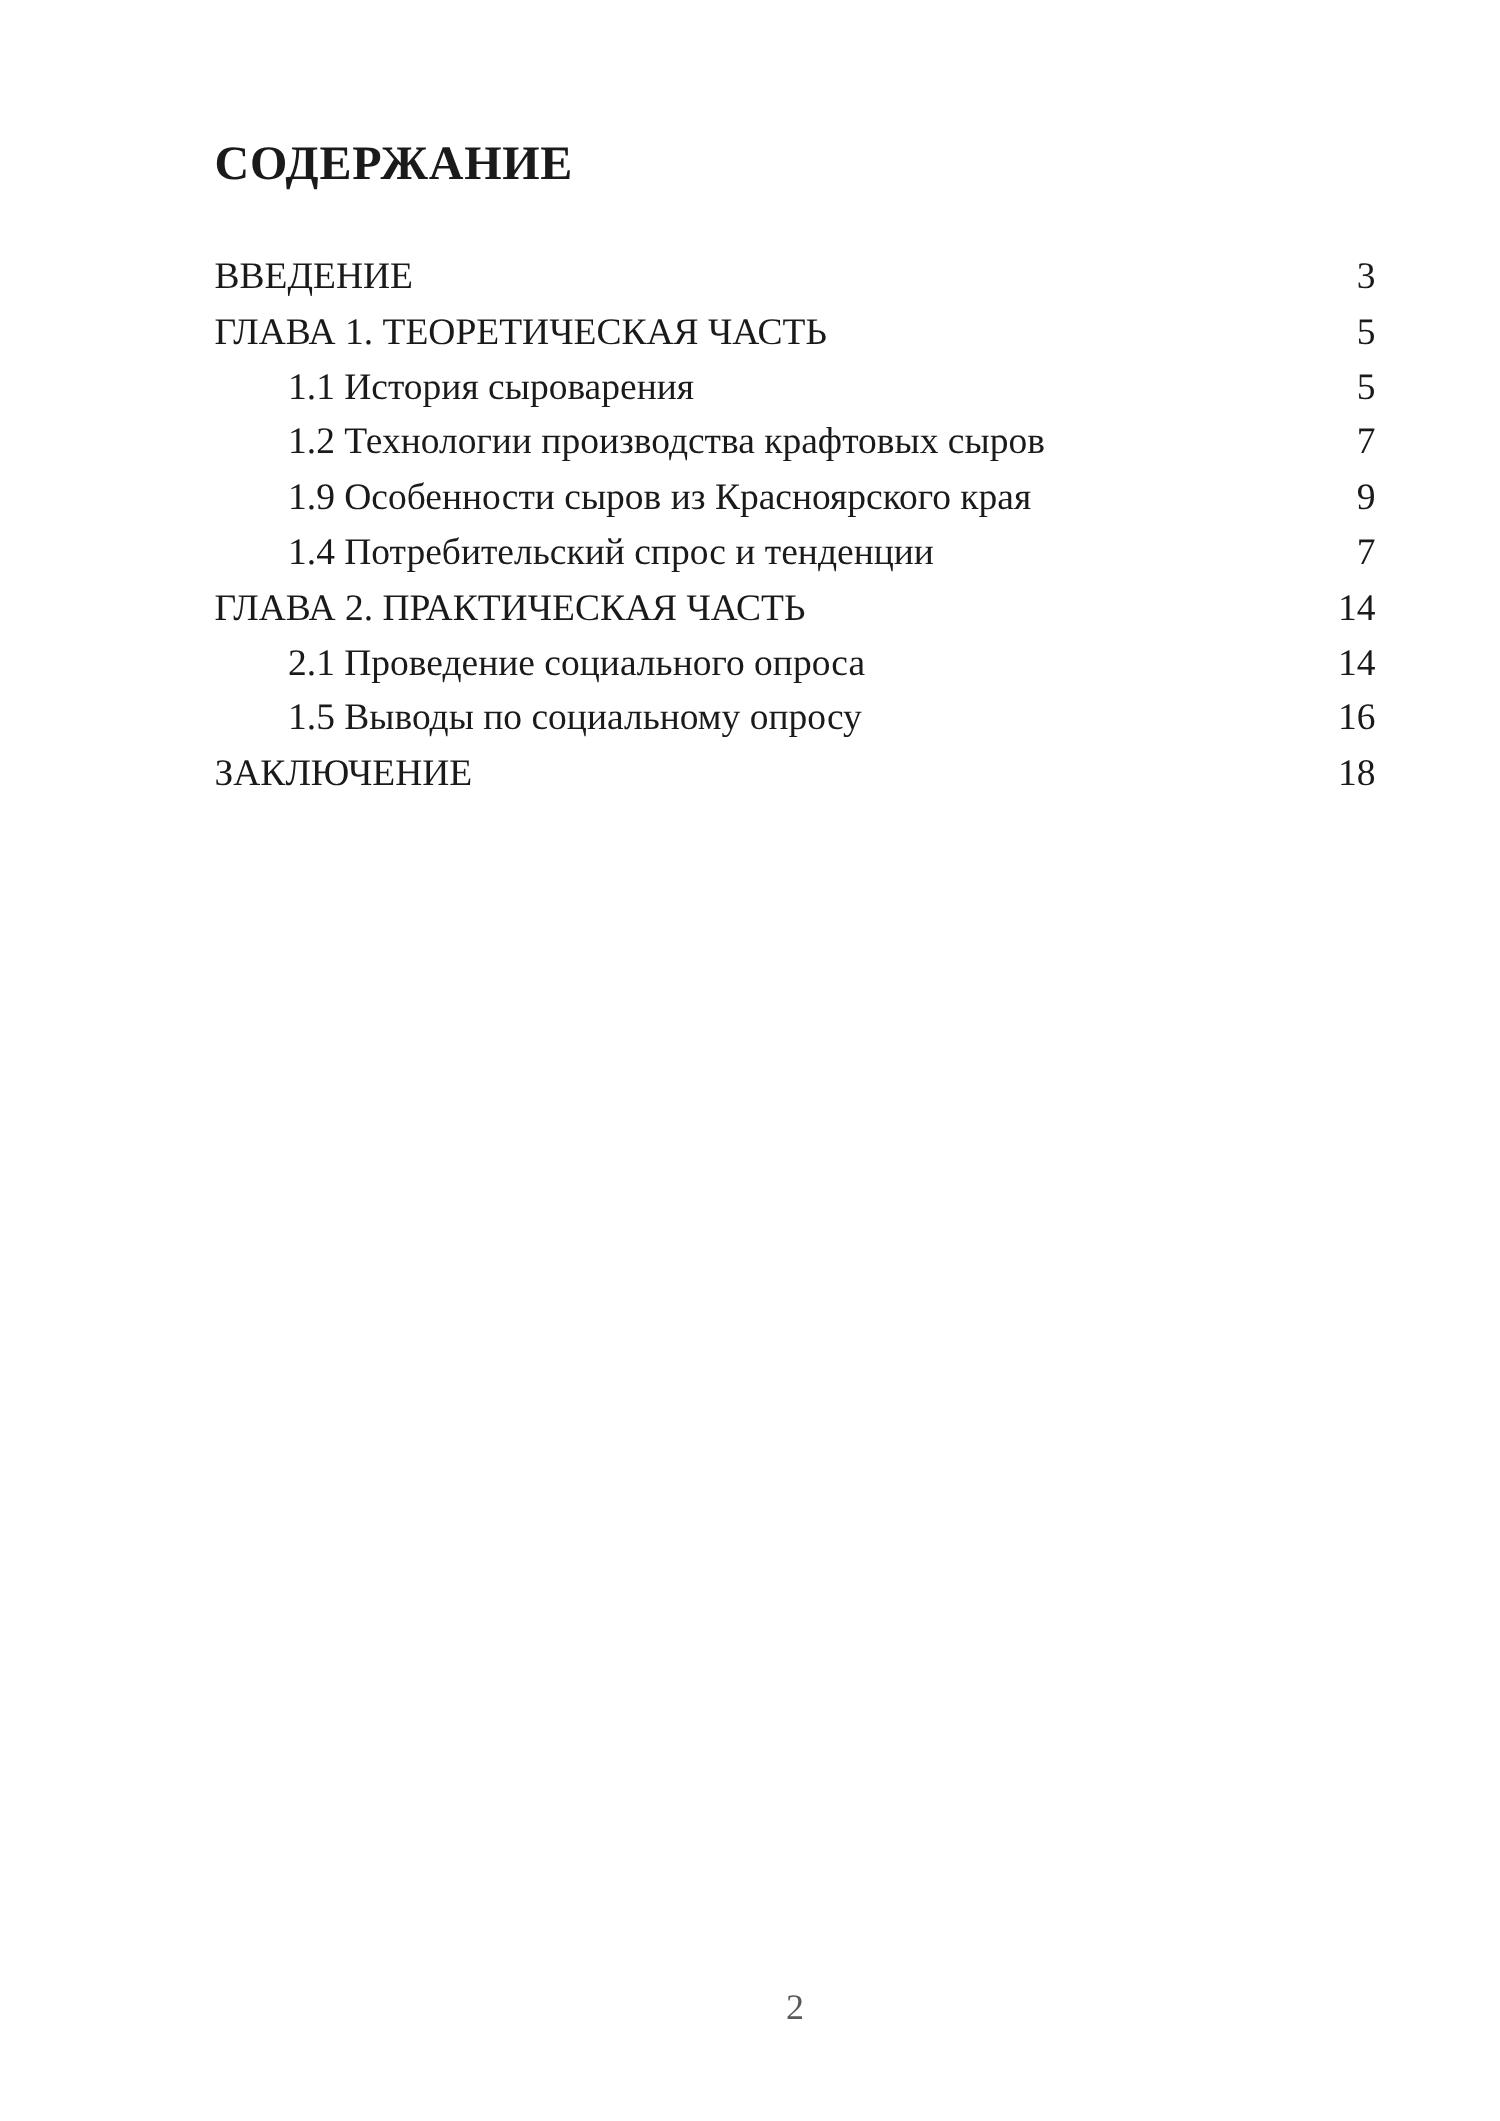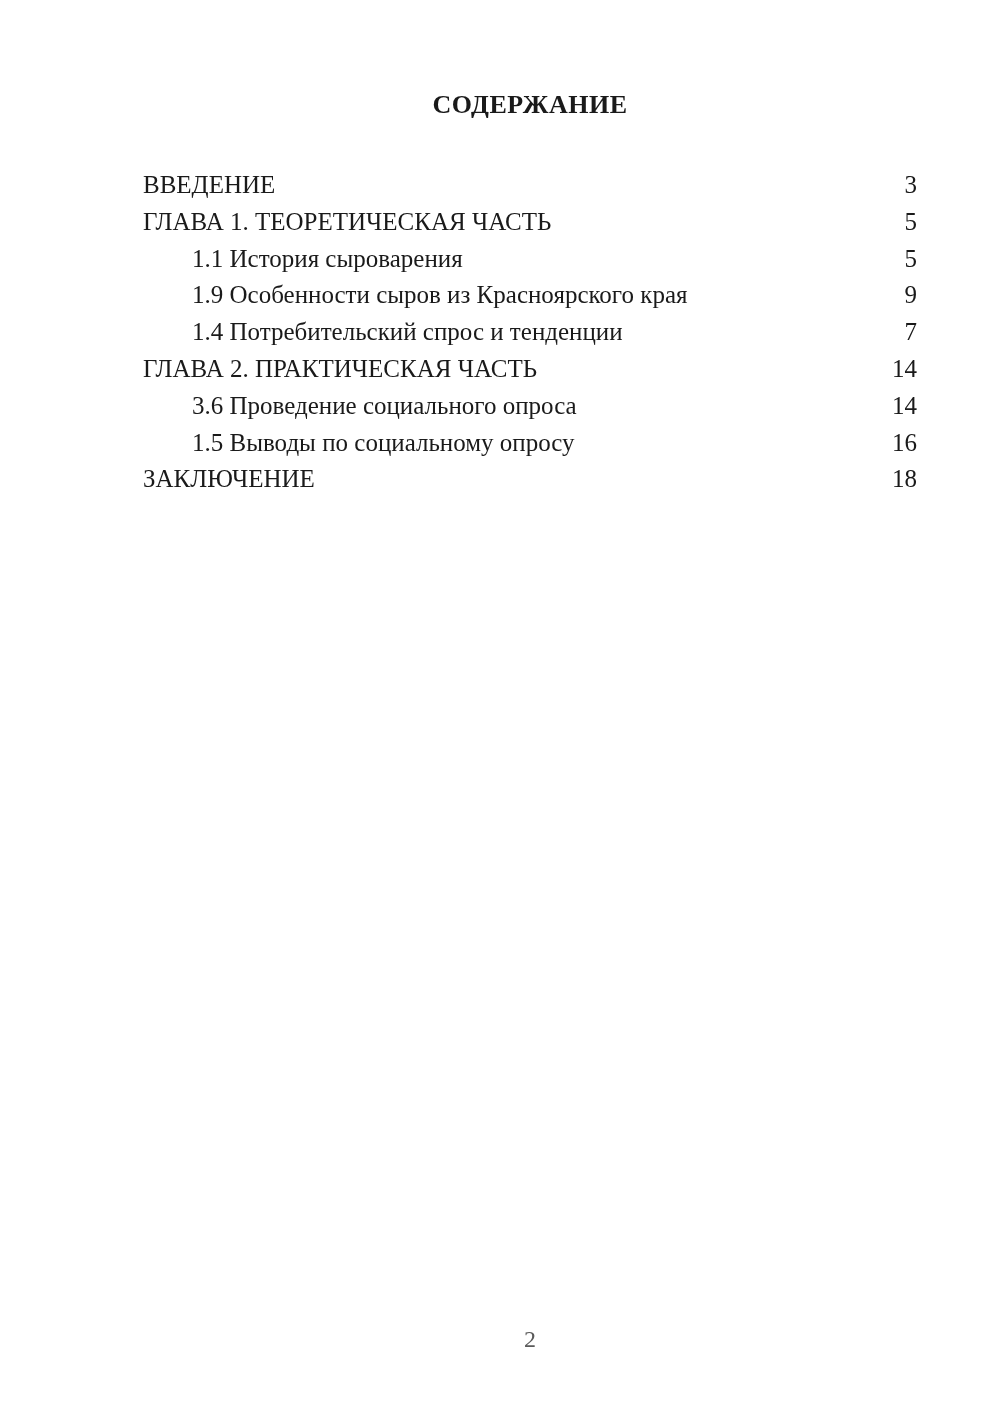--- a/index.html
+++ b/index.html
@@ -20,22 +20,21 @@
     left: 0; top: 0;
     width: 1000px;
     height: 1414px;
     background: #ffffff;
   }
   .doc-title {
     position: absolute;
     top: 90px;
     left: 143px;
     width: 774px;
-    text-align: center;
-    font-size: 26px;
+    font-size: 32px;
     font-weight: bold;
     letter-spacing: 0.5px;
     line-height: 1.15;
   }
   .toc {
     position: absolute;
     top: 167px;
     left: 143px;
     width: 774px;
   }
@@ -84,33 +83,37 @@
   </div>
       <div class="toc-row level-0">
     <span class="toc-label">ГЛАВА 1. ТЕОРЕТИЧЕСКАЯ ЧАСТЬ</span>
     <span class="toc-page">5</span>
   </div>
       <div class="toc-row level-1">
     <span class="toc-label">1.1 История сыроварения</span>
     <span class="toc-page">5</span>
   </div>
       <div class="toc-row level-1">
+    <span class="toc-label">1.2 Технологии производства крафтовых сыров</span>
+    <span class="toc-page">7</span>
+  </div>
+      <div class="toc-row level-1">
     <span class="toc-label">1.9 Особенности сыров из Красноярского края</span>
     <span class="toc-page">9</span>
   </div>
       <div class="toc-row level-1">
     <span class="toc-label">1.4 Потребительский спрос и тенденции</span>
     <span class="toc-page">7</span>
   </div>
       <div class="toc-row level-0">
     <span class="toc-label">ГЛАВА 2. ПРАКТИЧЕСКАЯ ЧАСТЬ</span>
     <span class="toc-page">14</span>
   </div>
       <div class="toc-row level-1">
-    <span class="toc-label">3.6 Проведение социального опроса</span>
+    <span class="toc-label">2.1 Проведение социального опроса</span>
     <span class="toc-page">14</span>
   </div>
       <div class="toc-row level-1">
     <span class="toc-label">1.5 Выводы по социальному опросу</span>
     <span class="toc-page">16</span>
   </div>
       <div class="toc-row level-0">
     <span class="toc-label">ЗАКЛЮЧЕНИЕ</span>
     <span class="toc-page">18</span>
   </div>

